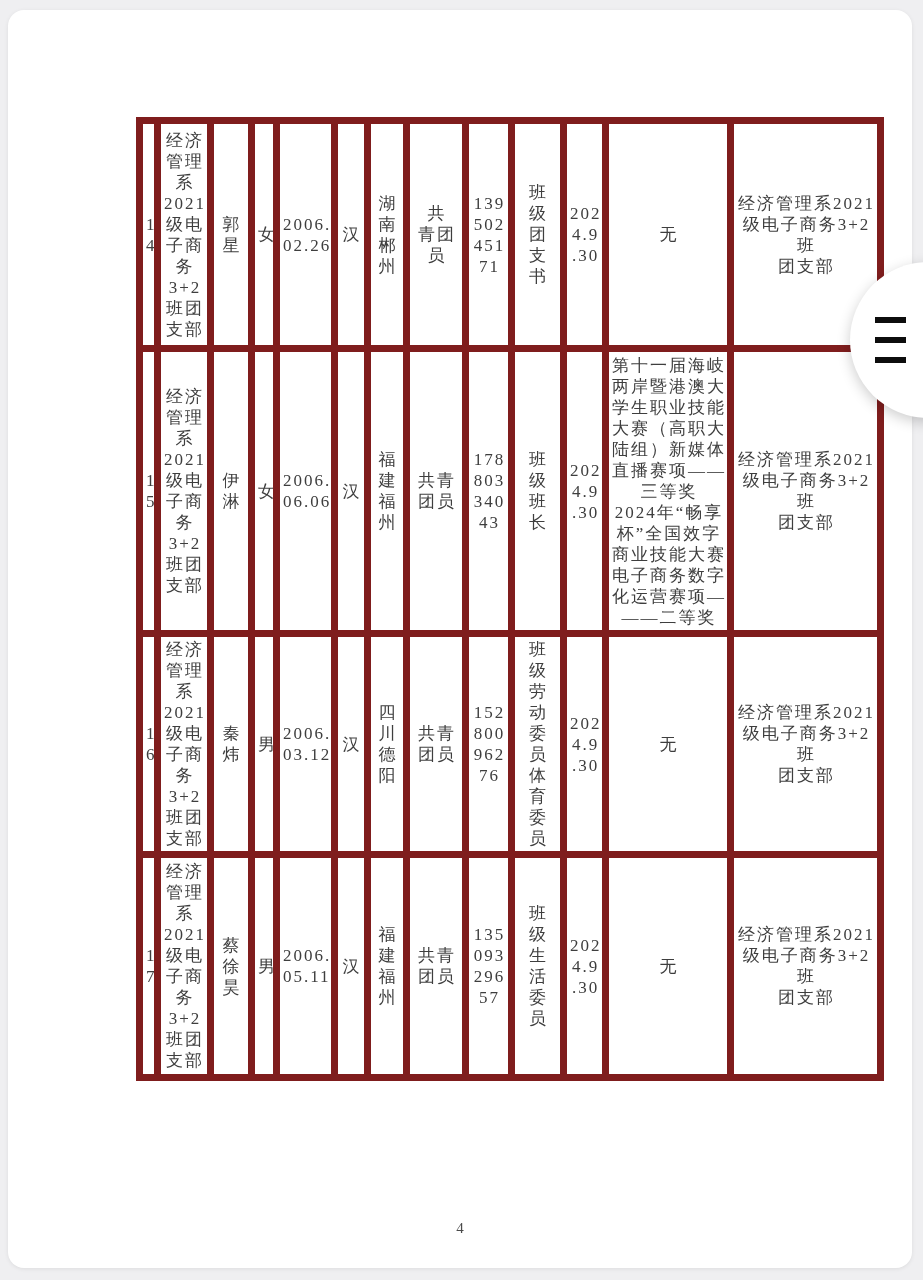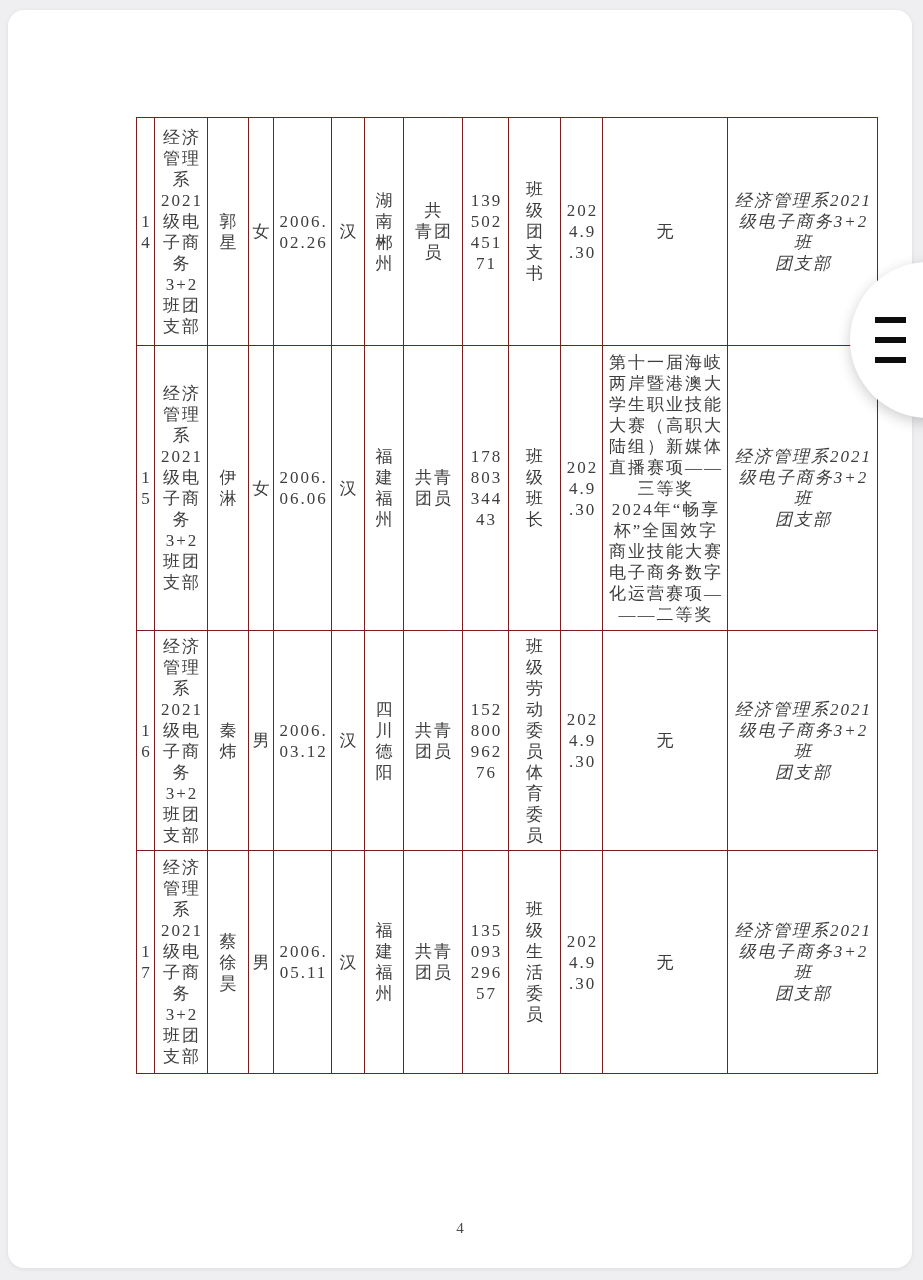--- a/index.html
+++ b/index.html
@@ -17,37 +17,37 @@
     border-radius:16px;
     box-shadow:0 1px 4px rgba(0,0,0,0.08);
   }
   table.roster{
     position:absolute;left:128px;top:107px;
     width:741px;height:956px;
     border-collapse:collapse;
     table-layout:fixed;
   }
   table.roster td{
-    border:1px solid #7f1d1d;
+    border:7px solid #7f1d1d;
     text-align:center;
     vertical-align:middle;
     font-size:17px;
     line-height:21px;
     color:#3e3e3e;
     letter-spacing:2px;
     padding:2px 1px 2px 3px;
     white-space:pre-line;
     overflow:hidden;
   }
   tr.r0{height:228px;}
   tr.r1{height:285px;}
   tr.r2{height:220px;}
   tr.r3{height:223px;}
   td.c11{letter-spacing:1px;padding-left:2px;}
-  td.c12{letter-spacing:1px;padding-left:2px;font-style:italic;}
+  td.c12{letter-spacing:1px;padding-left:2px;}
   .page-number{
     position:absolute;left:0;top:1210px;width:904px;
     text-align:center;
     font-size:15px;color:#4a4a4a;
     letter-spacing:0;
   }
   .fab{
     position:absolute;
     left:850px;top:262px;
     width:156px;height:156px;
@@ -151,21 +151,21 @@
 06.06</td>
           <td class="c5">汉</td>
           <td class="c6">福
 建
 福
 州</td>
           <td class="c7">共青
 团员</td>
           <td class="c8">178
 803
-344
+340
 43</td>
           <td class="c9">班
 级
 班
 长</td>
           <td class="c10">202
 4.9
 .30</td>
           <td class="c11">第十一届海岐
 两岸暨港澳大

